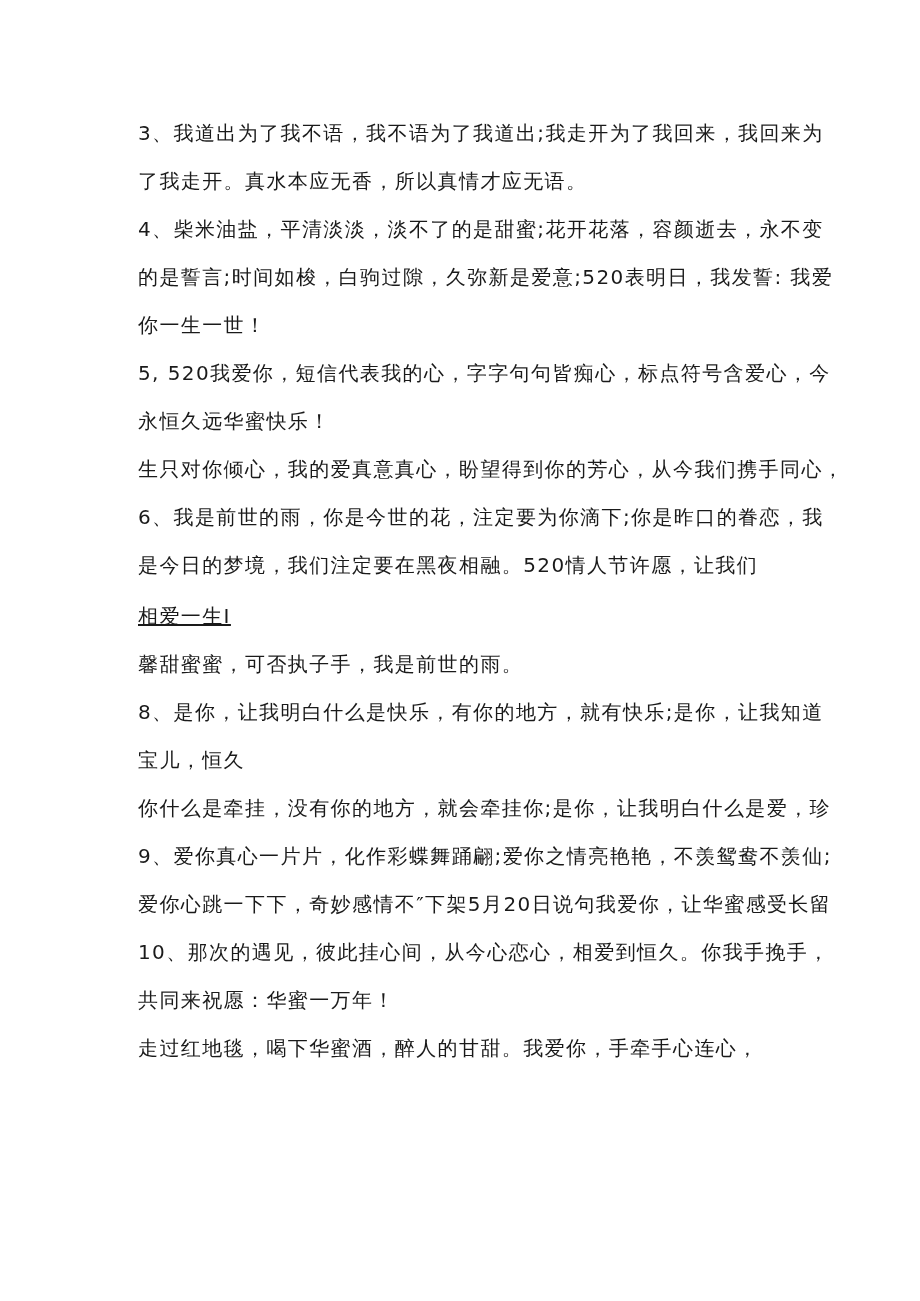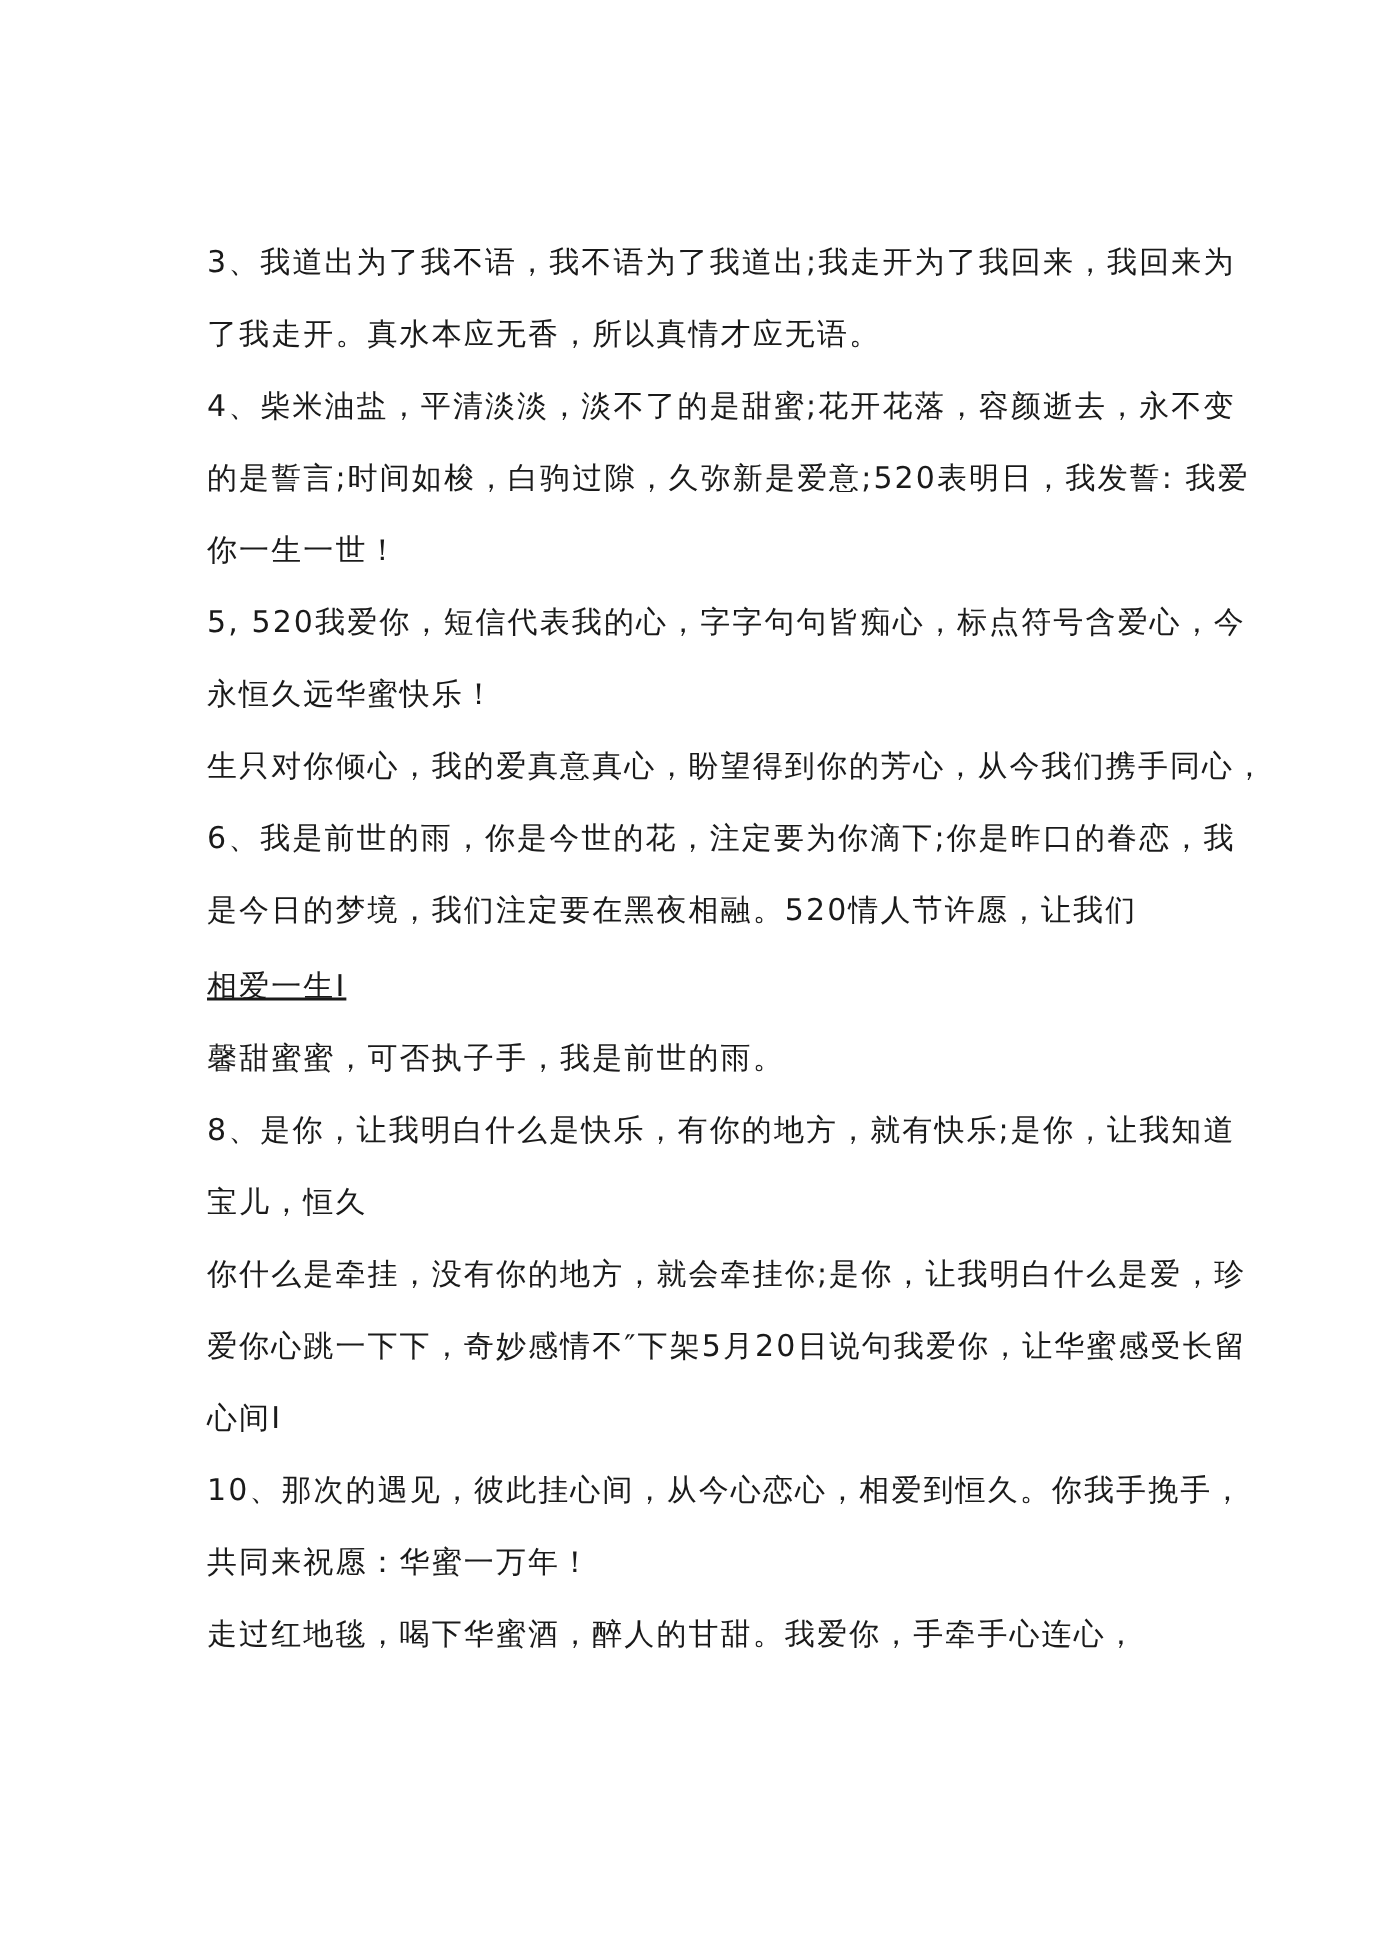--- a/index.html
+++ b/index.html
@@ -13,21 +13,20 @@
     position: relative;
     overflow: hidden;
     font-family: "DejaVu Sans", "Liberation Sans", sans-serif;
     color: #1a1a1a;
   }
   .page {
     position: absolute;
     left: 138px;
     top: 113px;
     width: 650px;
-    margin-top: 41px;
   }
   .line {
     display: block;
     height: 48px;
     line-height: 40px;
     font-size: 20px;
     letter-spacing: 1.4px;
     white-space: nowrap;
   }
   .line.gap-extra {
@@ -60,21 +59,21 @@
   </div>
   <div>
     <span class="line">馨甜蜜蜜，可否执子手，我是前世的雨。</span>
   </div>
   <div>
     <span class="line">8、是你，让我明白什么是快乐，有你的地方，就有快乐;是你，让我知道</span>
     <span class="line">宝儿，恒久</span>
     <span class="line">你什么是牵挂，没有你的地方，就会牵挂你;是你，让我明白什么是爱，珍</span>
   </div>
   <div>
+    <span class="line">9、爱你真心一片片，化作彩蝶舞踊翩;爱你之情亮艳艳，不羡鸳鸯不羡仙;</span>
     <span class="line">爱你心跳一下下，奇妙感情不″下架5月20日说句我爱你，让华蜜感受长留</span>
-    <span class="line">心间I</span>
   </div>
   <div>
     <span class="line">10、那次的遇见，彼此挂心间，从今心恋心，相爱到恒久。你我手挽手，</span>
     <span class="line">共同来祝愿：华蜜一万年！</span>
     <span class="line">走过红地毯，喝下华蜜酒，醉人的甘甜。我爱你，手牵手心连心，</span>
   </div>
 </div>
 
 </body></html>

